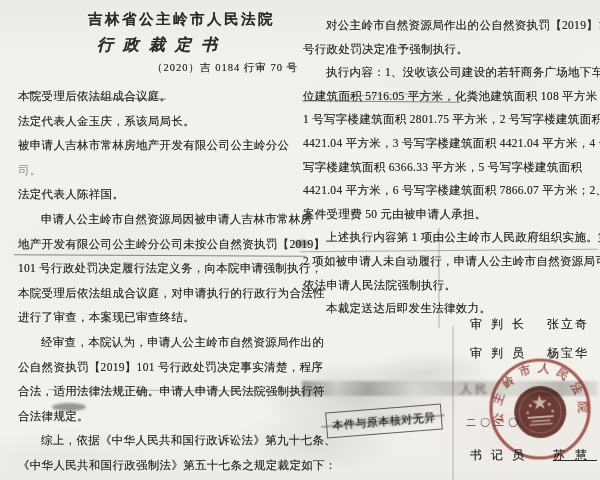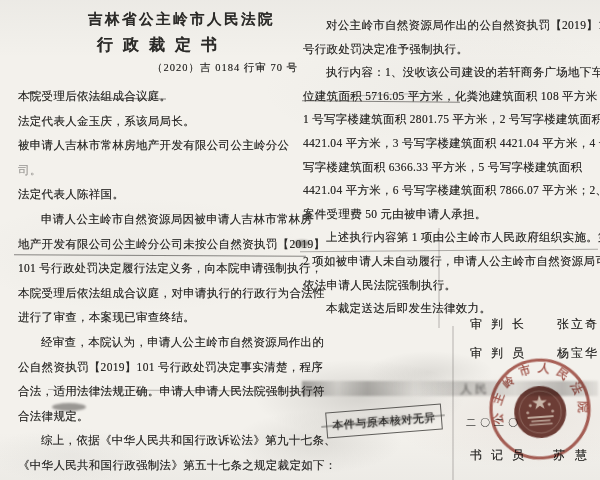--- a/index.html
+++ b/index.html
@@ -20,36 +20,36 @@
       radial-gradient(ellipse 200px 70px at 530px 420px, rgba(130,85,75,.07), transparent 70%),
       radial-gradient(ellipse 240px 80px at 140px 255px, rgba(110,110,110,.05), transparent 72%),
       radial-gradient(ellipse 280px 90px at 460px 90px, rgba(110,110,110,.045), transparent 72%),
       radial-gradient(ellipse 120px 40px at 70px 455px, rgba(110,110,110,.06), transparent 70%),
       linear-gradient(180deg, rgba(120,120,120,.06), rgba(120,120,120,0) 12%),
       linear-gradient(0deg, rgba(120,120,120,.05), rgba(120,120,120,0) 10%);
   }
   .txt{color:#2b2a28;text-shadow:0 0 .5px rgba(35,33,30,.55);}
   
   .court{position:absolute;left:88px;top:10px;font-size:14.5px;letter-spacing:2.5px;font-weight:600;z-index:2;text-align:right;}
-  .doctype{position:absolute;left:97px;top:35px;font-size:16px;letter-spacing:10px;font-weight:600;z-index:2;}
+  .doctype{position:absolute;left:97px;top:35px;font-size:16px;letter-spacing:10px;font-weight:600;z-index:2;font-style:italic;}
   .caseno{position:absolute;left:152px;top:61px;font-size:10.5px;letter-spacing:1px;z-index:2;}
   
   .col{position:absolute;z-index:2;}
   .col .ln{font-size:11.5px;letter-spacing:.3px;white-space:nowrap;}
   .col-left{left:18px;top:84px;width:294px;}
   .col-left .ln{line-height:24.6px;height:24.6px;}
   .col-right{left:303px;top:14px;width:297px;}
   .col-right .ln{line-height:23.6px;height:23.6px;}
   .indent{padding-left:23px;}
   .faint{opacity:.42;filter:blur(.3px);}
   
   .sigrow{position:absolute;left:470px;font-size:12px;z-index:2;white-space:nowrap;}
   .siglabel{letter-spacing:9px;}
-  .signame{margin-left:24px;letter-spacing:2px;}
-  .signame-wide{margin-left:20px;letter-spacing:10px;}
+  .signame{margin-left:14px;letter-spacing:2px;}
+  .signame-wide{margin-left:20px;letter-spacing:10px;text-decoration:underline;}
   .date-left{position:absolute;left:466px;top:416px;font-size:10px;letter-spacing:4px;z-index:1;}
   .date-right{position:absolute;left:580px;top:416px;font-size:11px;letter-spacing:2px;z-index:1;margin-left:28px;}
   
   .seal{position:absolute;left:484px;top:352px;width:113px;height:113px;z-index:3;
         mix-blend-mode:multiply;opacity:.92;filter:blur(.35px);transform:rotate(-4deg);}
   
   .stamp{
     position:absolute;left:326px;top:408px;width:114px;height:24px;z-index:2;
     border:1.6px solid rgba(45,44,42,.75);
     transform:rotate(-4.5deg);

